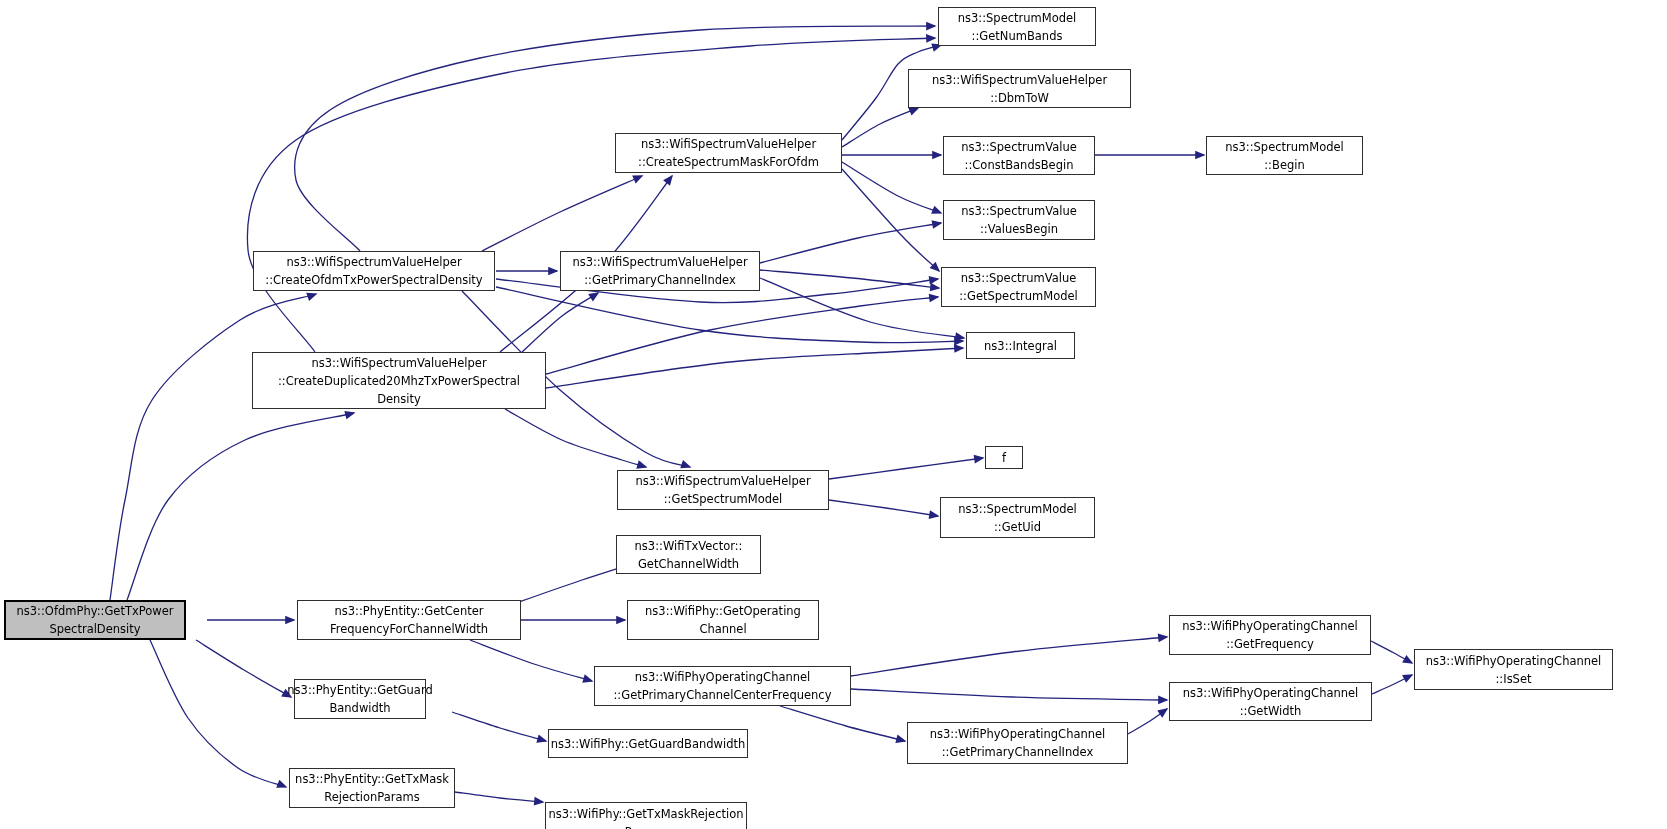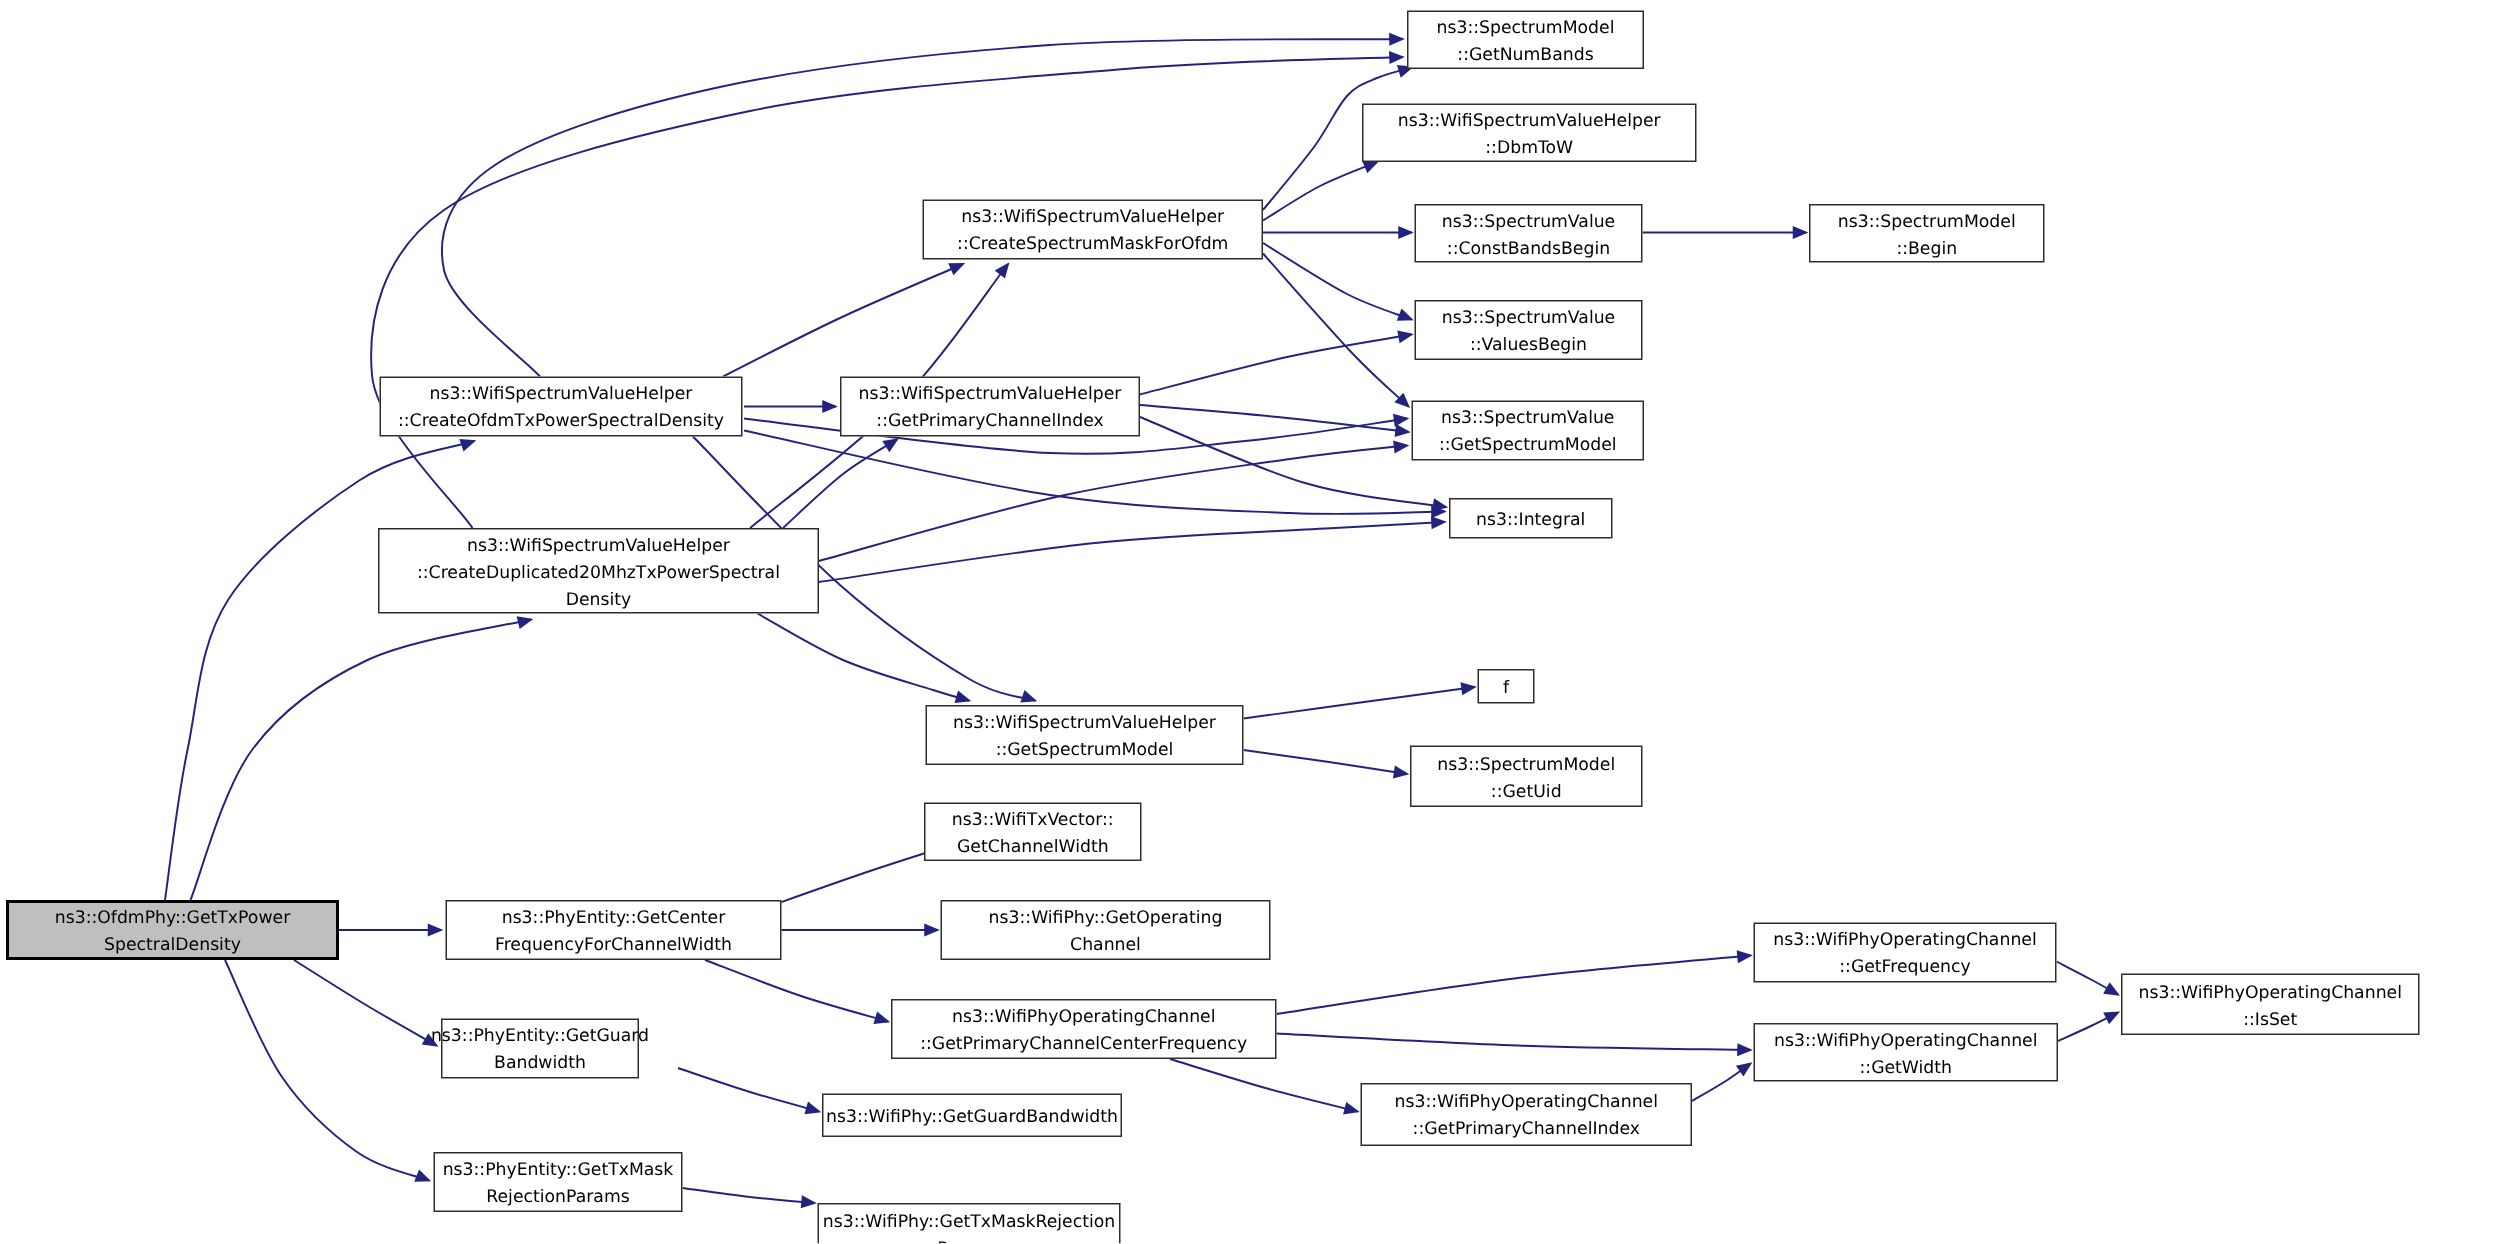--- a/index.html
+++ b/index.html
@@ -58,21 +58,21 @@
       <path d="M851,676 C877.8333333333334,672 959.3333333333334,658.5 1012,652 C1064.6666666666667,645.5 1141.1666666666667,639.5 1167,637" fill="none" stroke="#23237d" stroke-width="1.3" marker-end="url(#arrow)"></path>
       <path d="M851,689 C877.8333333333334,690.3333333333334 959.3333333333334,695.1666666666666 1012,697 C1064.6666666666667,698.8333333333334 1141.1666666666667,699.5 1167,700" fill="none" stroke="#23237d" stroke-width="1.3" marker-end="url(#arrow)"></path>
       <path d="M780,706 C791,709.3333333333334 825.1666666666666,720.1666666666666 846,726 C866.8333333333334,731.8333333333334 895.1666666666666,738.5 905,741" fill="none" stroke="#23237d" stroke-width="1.3" marker-end="url(#arrow)"></path>
       <path d="M1371,641 C1374.8333333333333,643 1387.1666666666667,649.3333333333334 1394,653 C1400.8333333333333,656.6666666666666 1409,661.3333333333334 1412,663" fill="none" stroke="#23237d" stroke-width="1.3" marker-end="url(#arrow)"></path>
       <path d="M1372,694 C1375.6666666666667,692.3333333333334 1387.3333333333333,687.1666666666666 1394,684 C1400.6666666666667,680.8333333333334 1409,676.5 1412,675" fill="none" stroke="#23237d" stroke-width="1.3" marker-end="url(#arrow)"></path>
       <path d="M1128,734 C1131.6666666666667,731.8333333333334 1143.5,725.1666666666666 1150,721 C1156.5,716.8333333333334 1164.1666666666667,711 1167,709" fill="none" stroke="#23237d" stroke-width="1.3" marker-end="url(#arrow)"></path>
       <path d="M452,712 C460,714.6666666666666 484.3333333333333,723.1666666666666 500,728 C515.6666666666666,732.8333333333334 538.3333333333334,738.8333333333334 546,741" fill="none" stroke="#23237d" stroke-width="1.3" marker-end="url(#arrow)"></path>
       <path d="M455,792 C462.5,793 485.3333333333333,796.3333333333334 500,798 C514.6666666666666,799.6666666666666 535.8333333333334,801.3333333333334 543,802" fill="none" stroke="#23237d" stroke-width="1.3" marker-end="url(#arrow)"></path>
     </svg>
   <div id="node-layer">
-      <div class="node highlight" style="left: 4px; top: 600px; width: 222px; height: 40px;">
+      <div class="node highlight" style="left: 4px; top: 600px; width: 182px; height: 40px;">
         <div>ns3::OfdmPhy::GetTxPower</div>
         <div>SpectralDensity</div>
       </div>
       <div class="node" style="left: 253px; top: 251px; width: 242px; height: 40px;">
         <div>ns3::WifiSpectrumValueHelper</div>
         <div>::CreateOfdmTxPowerSpectralDensity</div>
       </div>
       <div class="node" style="left: 252px; top: 352px; width: 294px; height: 57px;">
         <div>ns3::WifiSpectrumValueHelper</div>
         <div>::CreateDuplicated20MhzTxPowerSpectral</div>
@@ -125,21 +125,21 @@
         <div>::GetUid</div>
       </div>
       <div class="node" style="left: 616px; top: 535px; width: 145px; height: 39px;">
         <div>ns3::WifiTxVector::</div>
         <div>GetChannelWidth</div>
       </div>
       <div class="node" style="left: 297px; top: 600px; width: 224px; height: 40px;">
         <div>ns3::PhyEntity::GetCenter</div>
         <div>FrequencyForChannelWidth</div>
       </div>
-      <div class="node" style="left: 627px; top: 600px; width: 220px; height: 40px;">
+      <div class="node" style="left: 627px; top: 600px; width: 192px; height: 40px;">
         <div>ns3::WifiPhy::GetOperating</div>
         <div>Channel</div>
       </div>
       <div class="node" style="left: 594px; top: 666px; width: 257px; height: 40px;">
         <div>ns3::WifiPhyOperatingChannel</div>
         <div>::GetPrimaryChannelCenterFrequency</div>
       </div>
       <div class="node" style="left: 1169px; top: 615px; width: 202px; height: 40px;">
         <div>ns3::WifiPhyOperatingChannel</div>
         <div>::GetFrequency</div>

